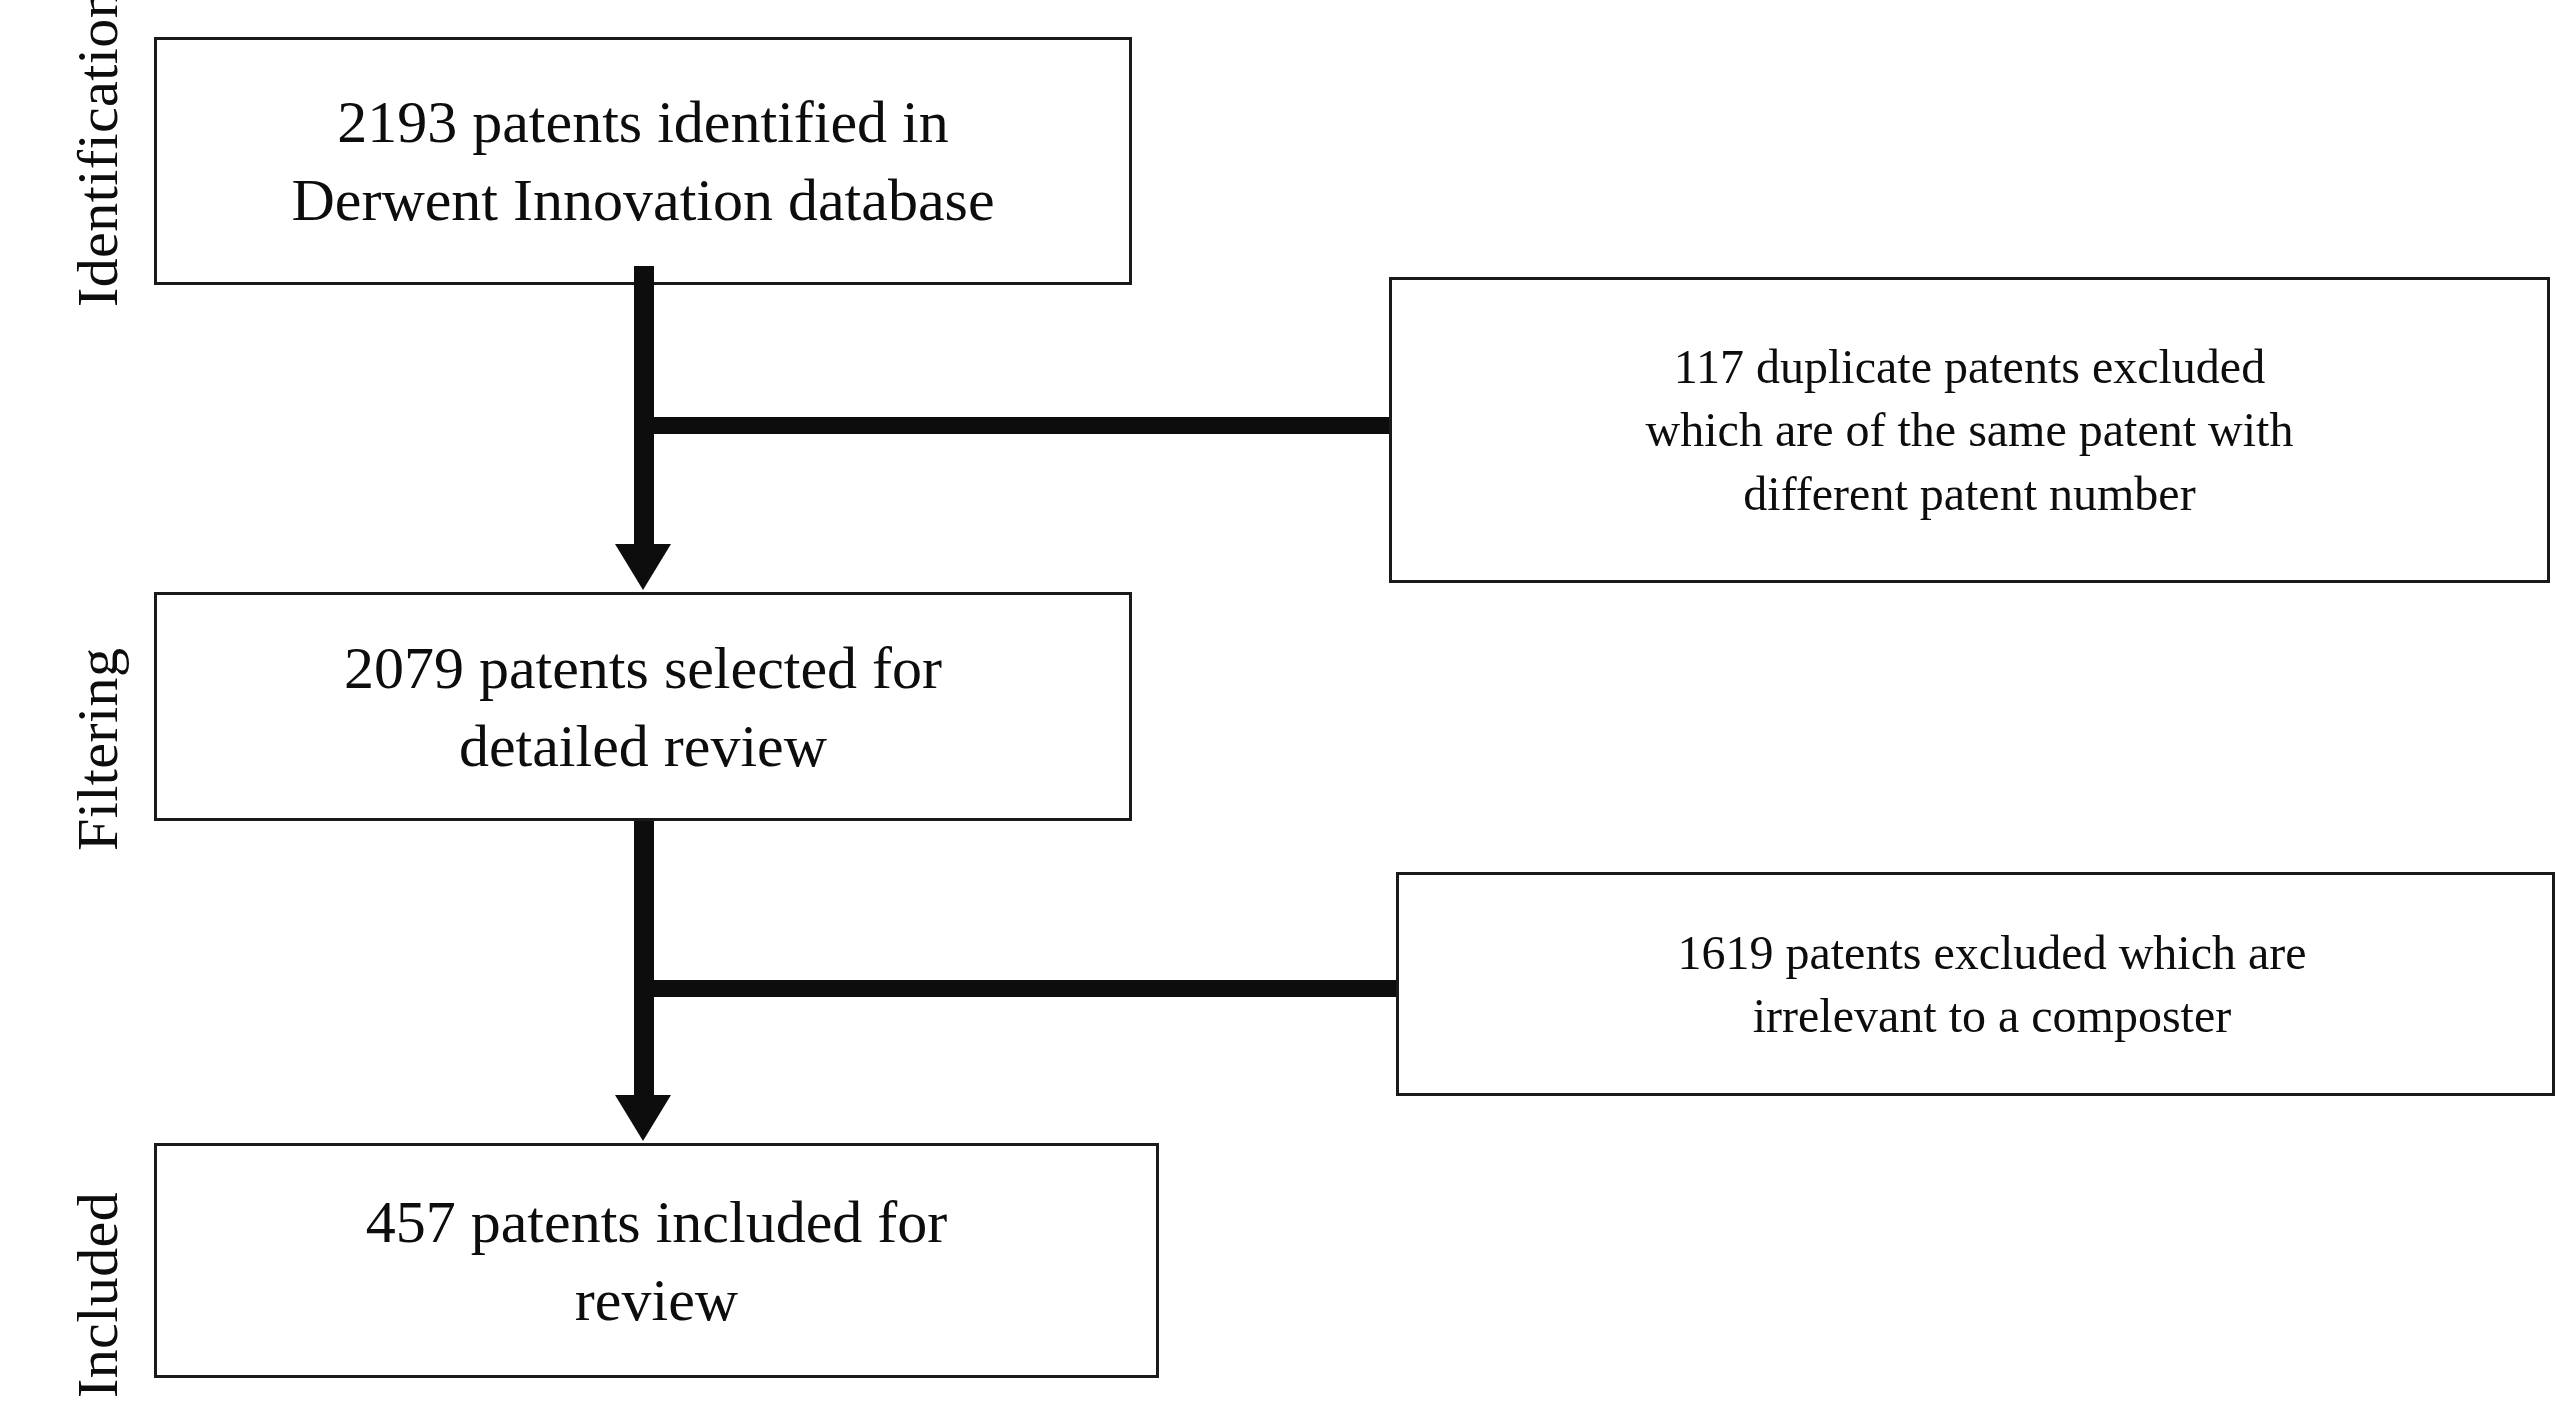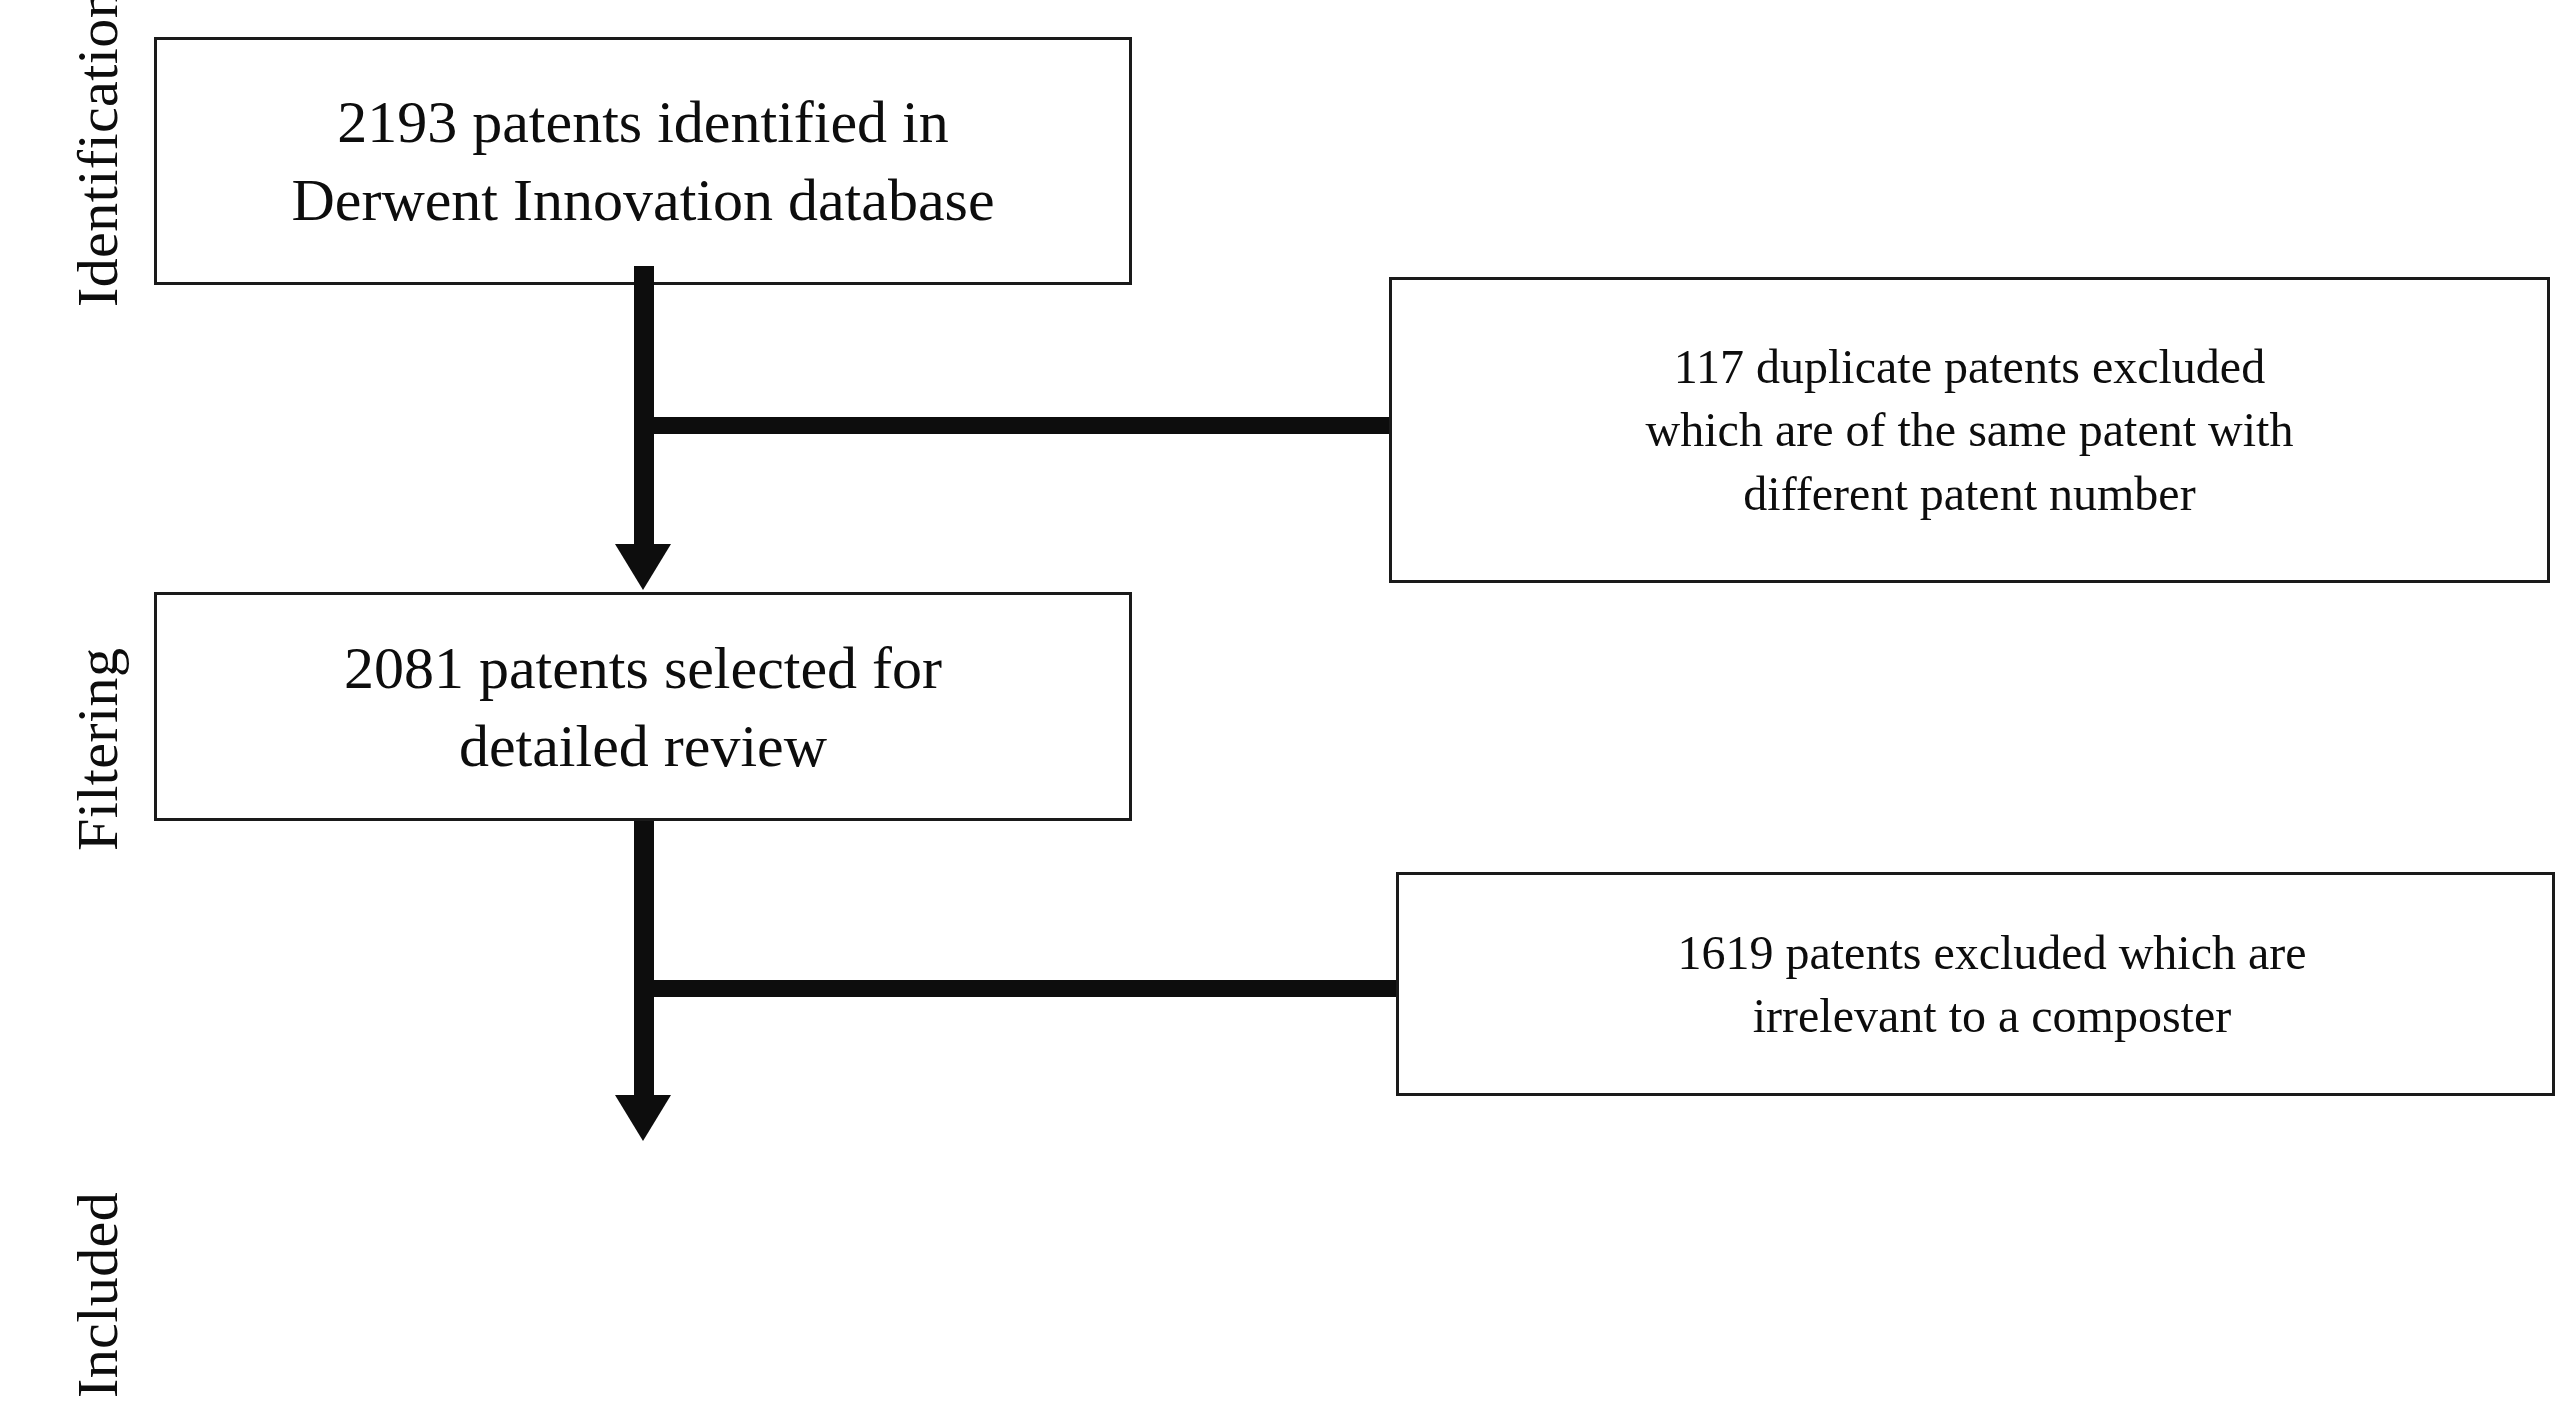--- a/index.html
+++ b/index.html
@@ -91,29 +91,33 @@
 
   <div class="connector-h" style="left:634px; top:417px; width:761px; height:16.5px;"></div>
 
   <div class="flow-box exclusion-box" style="left:1389px; top:277px; width:1161px; height:306px;">
     <span class="box-text">117 duplicate patents excluded
 which are of the same patent with
 different patent number</span>
   </div>
 
   <div class="flow-box" style="left:154px; top:592px; width:978px; height:229px;">
-    <span class="box-text">2081 patents selected for
+    <span class="box-text">2079 patents selected for
 detailed review</span>
   </div>
 
   <div class="connector-v" style="left:634px; top:821px; width:19.5px; height:277px;"></div>
   <div class="arrow-head" style="left:615px; top:1095px;"></div>
 
   <div class="connector-h" style="left:634px; top:980px; width:768px; height:16.5px;"></div>
 
   <div class="flow-box exclusion-box" style="left:1396px; top:872px; width:1159px; height:224px;padding-left:33px;">
     <span class="box-text">1619 patents excluded which are
 irrelevant to a composter</span>
   </div>
 
+  <div class="flow-box" style="left:154px; top:1143px; width:1005px; height:235px;">
+    <span class="box-text">457 patents included for
+review</span>
+  </div>
 
 </div>
 
 
 </body></html>

